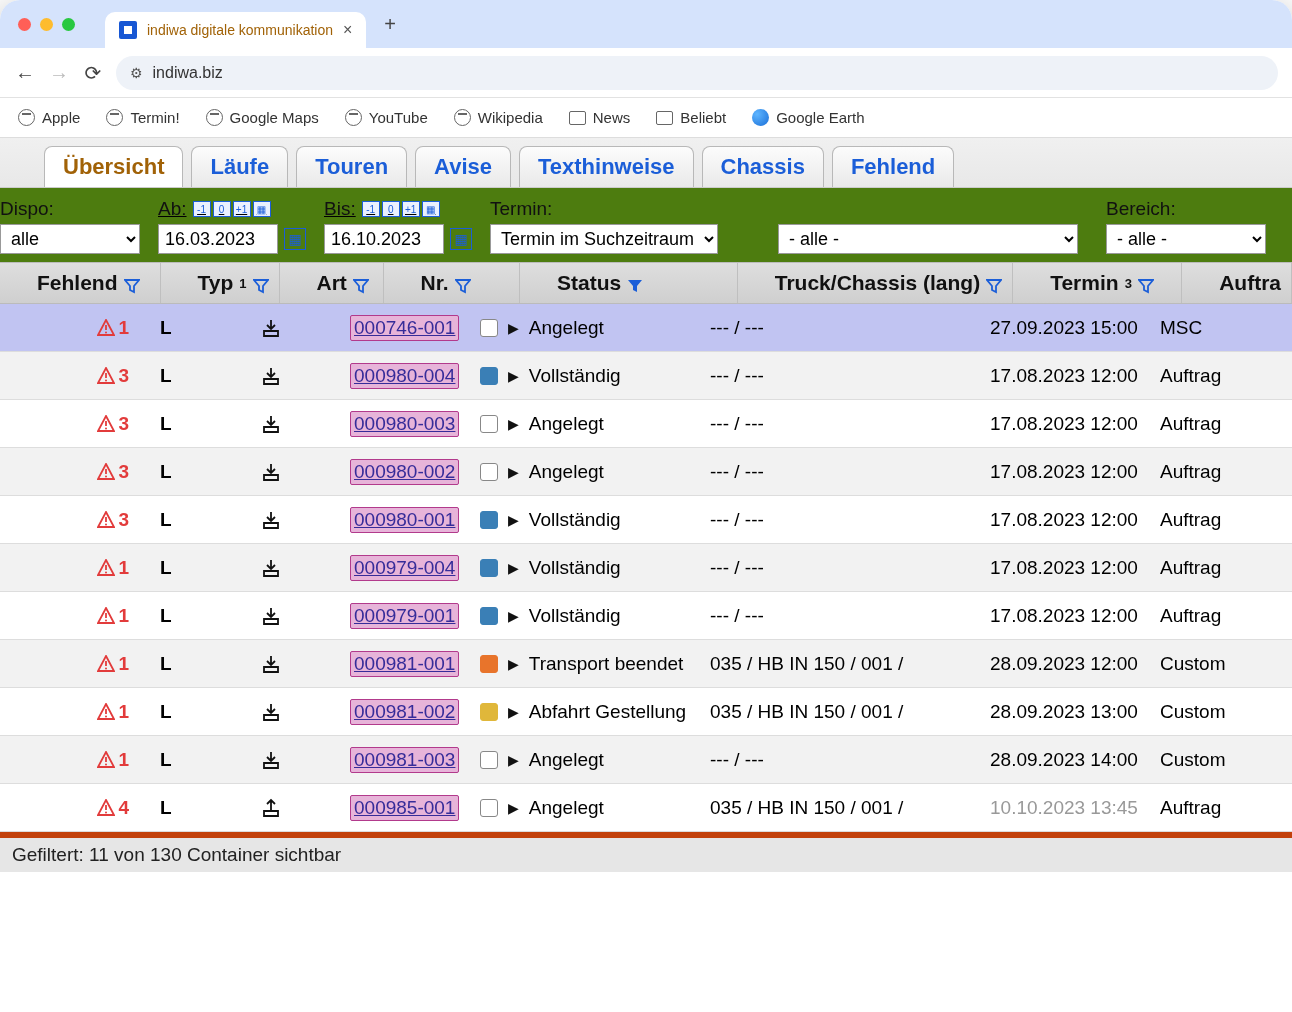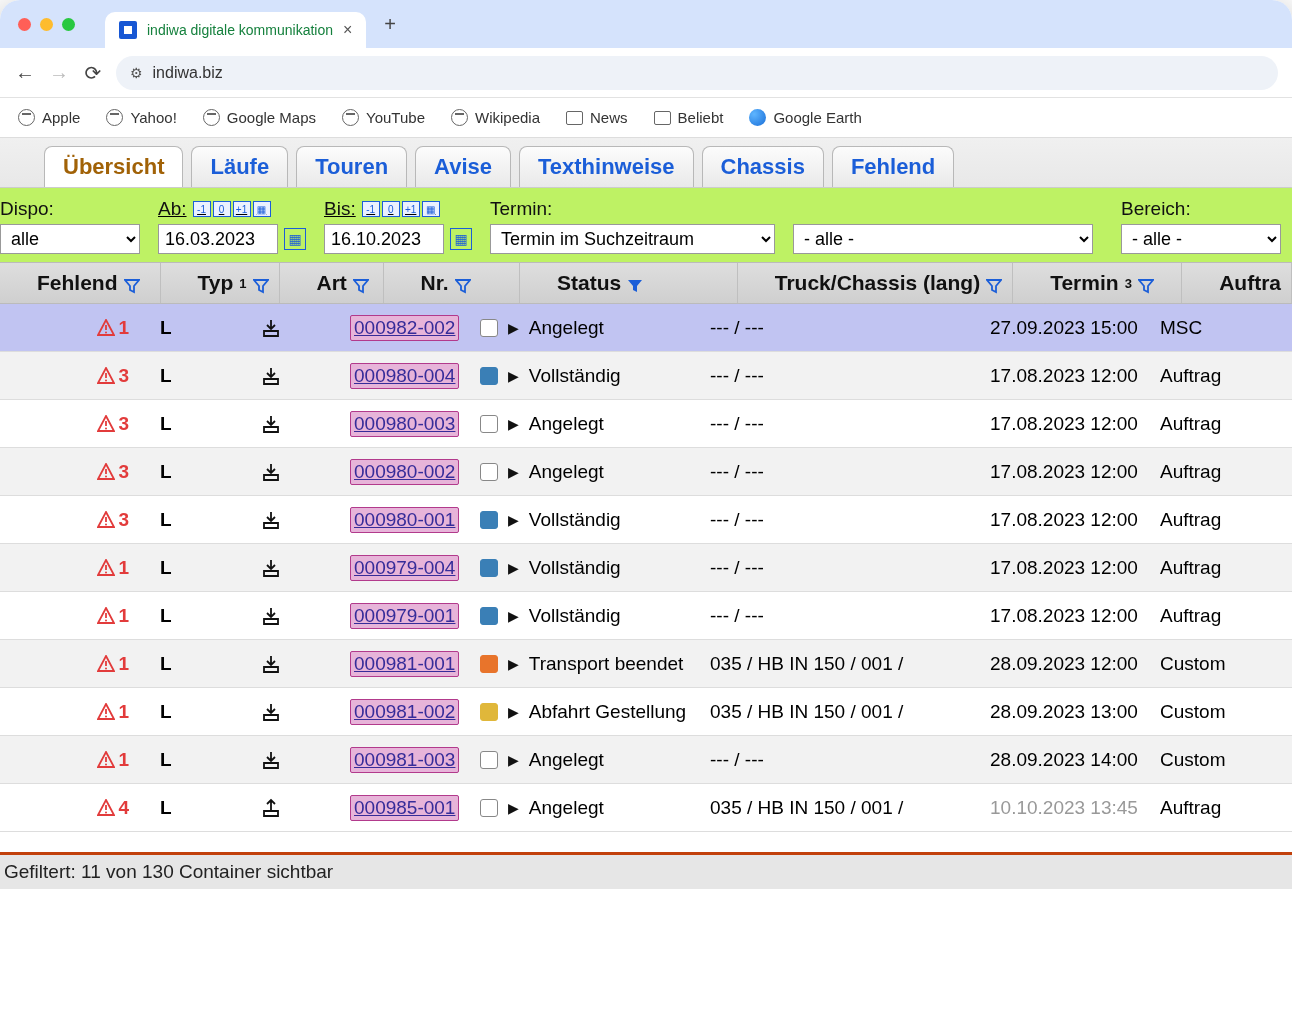--- a/index.html
+++ b/index.html
@@ -39,21 +39,21 @@
   gap: 10px;
   margin-top: 12px;
   min-width: 260px;
 }
 .tab-favicon {
   width: 18px; height: 18px; background: #1757d4;
   display: flex; align-items: center; justify-content: center;
   border-radius: 2px;
 }
 .tab-favicon::after { content:''; width:8px; height:8px; background:white; }
-.tab-title { font-size: 14px; color: #15803d; white-space: nowrap; overflow: hidden; text-overflow: ellipsis; flex: 1; }
+.tab-title { font-size: 14px; color: #a16207; white-space: nowrap; overflow: hidden; text-overflow: ellipsis; flex: 1; }
 .tab-close { font-size: 16px; color: #555; cursor: pointer; }
 .new-tab { font-size: 20px; color: #444; margin-left: 18px; cursor: pointer; }
 
 .addr-bar {
   background: #fff;
   height: 50px;
   display: flex;
   align-items: center;
   padding: 0 14px;
   gap: 12px;
@@ -115,21 +115,21 @@
 }
 .app-tab.active {
   background: #fff;
   color: #a16207;
   position: relative;
   z-index: 2;
 }
 
 
 .filter-bar {
-  background:#bef264;
+  background:#4d7c0f;
   padding: 10px 10px 8px 10px;
   display:flex;
   gap: 18px;
   align-items:flex-end;
   font-size: 18px;
 }
 .fld { display:flex; flex-direction:column; gap:4px; }
 .fld label { font-size: 19px; color:#111; }
 .fld .lbl-row { display:flex; align-items:center; gap:6px;text-decoration:underline; }
 .fld select, .fld input {
@@ -225,25 +225,24 @@
 .sq-blue { background:#3a7fb6; border-color:#3a7fb6; }
 .sq-orange { background:#e8742b; border-color:#e8742b;}
 .sq-yellow { background:#e0b73a; border-color:#e0b73a;}
 
 .play-ic { color:#111; font-size:14px; margin:0 4px; }
 
 .termin-dim { color:#999; }
 
 .footer-bar {
   background:#e6e6e6;
-  border-top:3px solid #c2410c;
-  padding:6px 4px;
+  border-top:6px solid #c2410c;
+  padding:6px 12px;
   font-size:19px;
   color:#222;
-  margin-top:20px;
 }
 </style>
 </head>
 <body>
 
 <div class="window">
 
   <div class="chrome-top">
     <div class="traffic-lights">
       <div class="traffic-light tl-red"></div>
@@ -268,21 +267,21 @@
     </div>
   </div>
 
   <div class="bookmarks" id="bookmarks">
       <div class="bm">
         <span class="bm-icon"></span>
         <span>Apple</span>
       </div>
       <div class="bm">
         <span class="bm-icon"></span>
-        <span>Yahoo!</span>
+        <span>Termin!</span>
       </div>
       <div class="bm">
         <span class="bm-icon"></span>
         <span>Google Maps</span>
       </div>
       <div class="bm">
         <span class="bm-icon"></span>
         <span>YouTube</span>
       </div>
       <div class="bm">
@@ -345,21 +344,21 @@
             <span class="mini-ic">▦</span>
           </div>
       </div>
       <div class="date-row">
         <input value="16.10.2023" style="">
         <span class="cal-ic"></span>
       </div>
     </div>
     <div class="fld" style="flex:0 0 270px">
       <label>Termin:</label>
-      <select style="width:285px"><option>Termin im Suchzeitraum</option></select>
+      <select style="width:228px"><option>Termin im Suchzeitraum</option></select>
     </div>
     <div class="fld" style="flex:0 0 310px">
       <select style="width:300px"><option>- alle -</option></select>
     </div>
     <div class="fld">
       <label>Bereich:</label>
       <select style="width:160px"><option>- alle -</option></select>
     </div>
   </div>
 
@@ -425,21 +424,21 @@
         <span>1</span>
       </span>
     </div>
     <div class="gc c-typ">L</div>
     <div class="gc c-art">
             <span class="art-ic"><svg viewBox="0 0 22 20">
                 <path d="M4 13 h14 v5 h-14 z M11 2 v8 M7 7 l4 4 l4 -4" stroke="#111" stroke-width="1.8" fill="none"></path>
               </svg></span>
           </div>
     <div class="gc c-nr">
-            <span class="nr-link">000982-002</span>
+            <span class="nr-link">000746-001</span>
           </div>
     <div class="gc c-status">
       <span class="status-sq sq-white"></span>
       <span class="play-ic">▶</span>
       <span>Angelegt</span>
     </div>
     <div class="gc c-truck">--- / ---</div>
     <div class="gc c-termin ">27.09.2023 15:00</div>
     <div class="gc c-auftr">MSC</div>
   </div>

